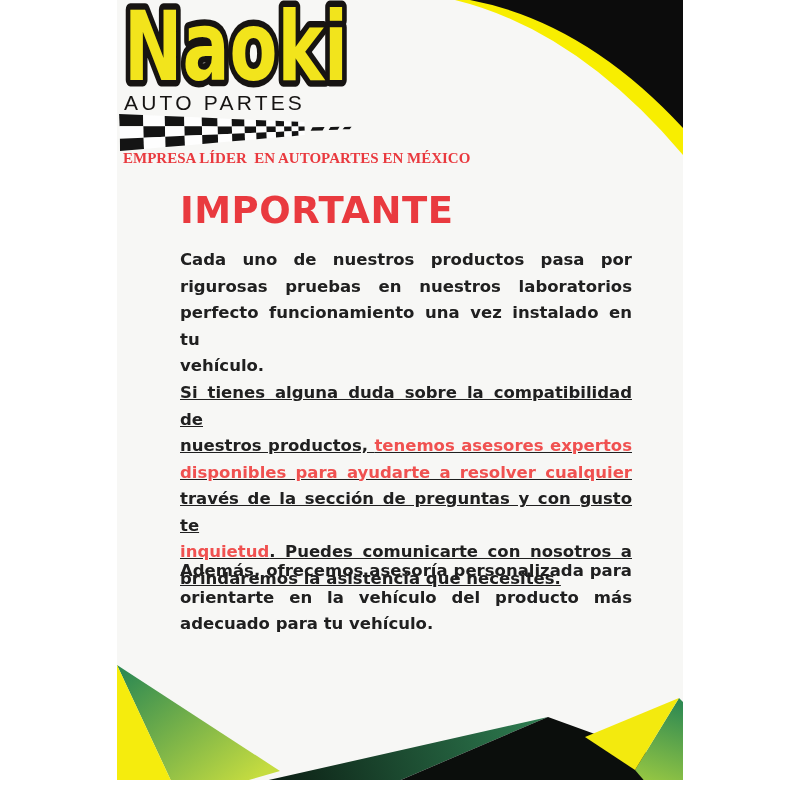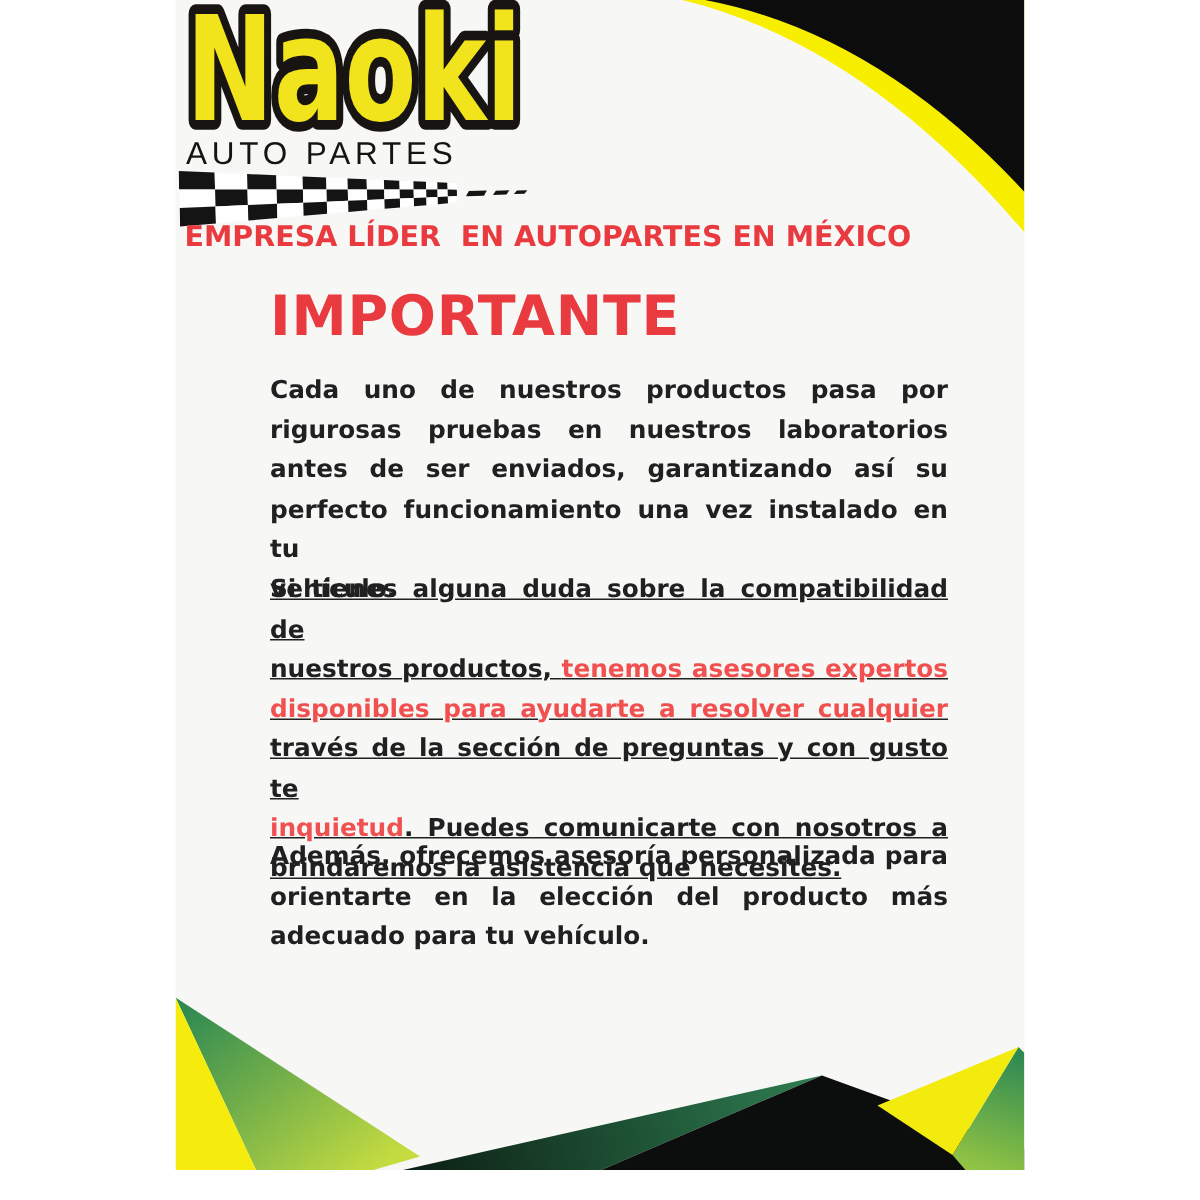--- a/index.html
+++ b/index.html
@@ -27,22 +27,22 @@
   .logo-sub {
     position:absolute; left:7px; top:91px;
     font-family:"Liberation Sans", sans-serif;
     font-size:21px; font-weight:400; letter-spacing:3.2px;
     color:#161413; white-space:pre;
   }
   .flag-svg { position:absolute; left:2px; top:112px; transform:rotate(-1.5deg); transform-origin:left top; }
 
   .tagline {
     position:absolute; left:6px; top:150px;
-    font-size:19px; font-weight:700; line-height:17px;
-    color:var(--red); white-space:pre;
+    font-size:15px; font-weight:700; line-height:17px;
+    color:var(--red); white-space:pre;font-family:Liberation Serif, serif;
   }
 
   .heading {
     position:absolute; left:63px; top:195px;
     font-size:37px; font-weight:700; line-height:32px;
     letter-spacing:0.5px; color:var(--red);
   }
 
   .para {
     position:absolute; left:63px; width:452px;
@@ -144,31 +144,30 @@
       <polygon points="225.09569810809364,20.86535645283786 232.09569810809364,20.86535645283786 230.09569810809364,23.16535645283786 223.09569810809364,23.16535645283786" fill="#141414"></polygon>
     </svg>
 
   <div class="tagline">EMPRESA LÍDER  EN AUTOPARTES EN MÉXICO</div>
 
   <div class="heading">IMPORTANTE</div>
 
   <div class="para para-1">
       <div class="tline"><span>Cada uno de nuestros productos pasa por</span></div>
       <div class="tline"><span>rigurosas pruebas en nuestros laboratorios</span></div>
-      <div class="tline"><span>antes de ser enviados, garantizando así su</span></div>
       <div class="tline"><span>perfecto funcionamiento una vez instalado en tu</span></div>
       <div class="tline last"><span>vehículo.</span></div>
     </div>
   <div class="para para-2">
       <div class="tline"><span>Si tienes alguna duda sobre la compatibilidad de</span></div>
       <div class="tline"><span>nuestros productos, </span><span class="hl">tenemos asesores expertos</span></div>
       <div class="tline"><span class="hl">disponibles para ayudarte a resolver cualquier</span></div>
       <div class="tline"><span>través de la sección de preguntas y con gusto te</span></div>
       <div class="tline"><span class="hl">inquietud</span><span>. Puedes comunicarte con nosotros a</span></div>
       <div class="tline last"><span>brindaremos la asistencia que necesites.</span></div>
     </div>
   <div class="para para-3">
       <div class="tline"><span>Además, ofrecemos asesoría personalizada para</span></div>
-      <div class="tline"><span>orientarte en la elección del producto más</span></div>
+      <div class="tline"><span>orientarte en la vehículo del producto más</span></div>
       <div class="tline last"><span>adecuado para tu vehículo.</span></div>
     </div>
 
 </div>
 
 </body></html>

